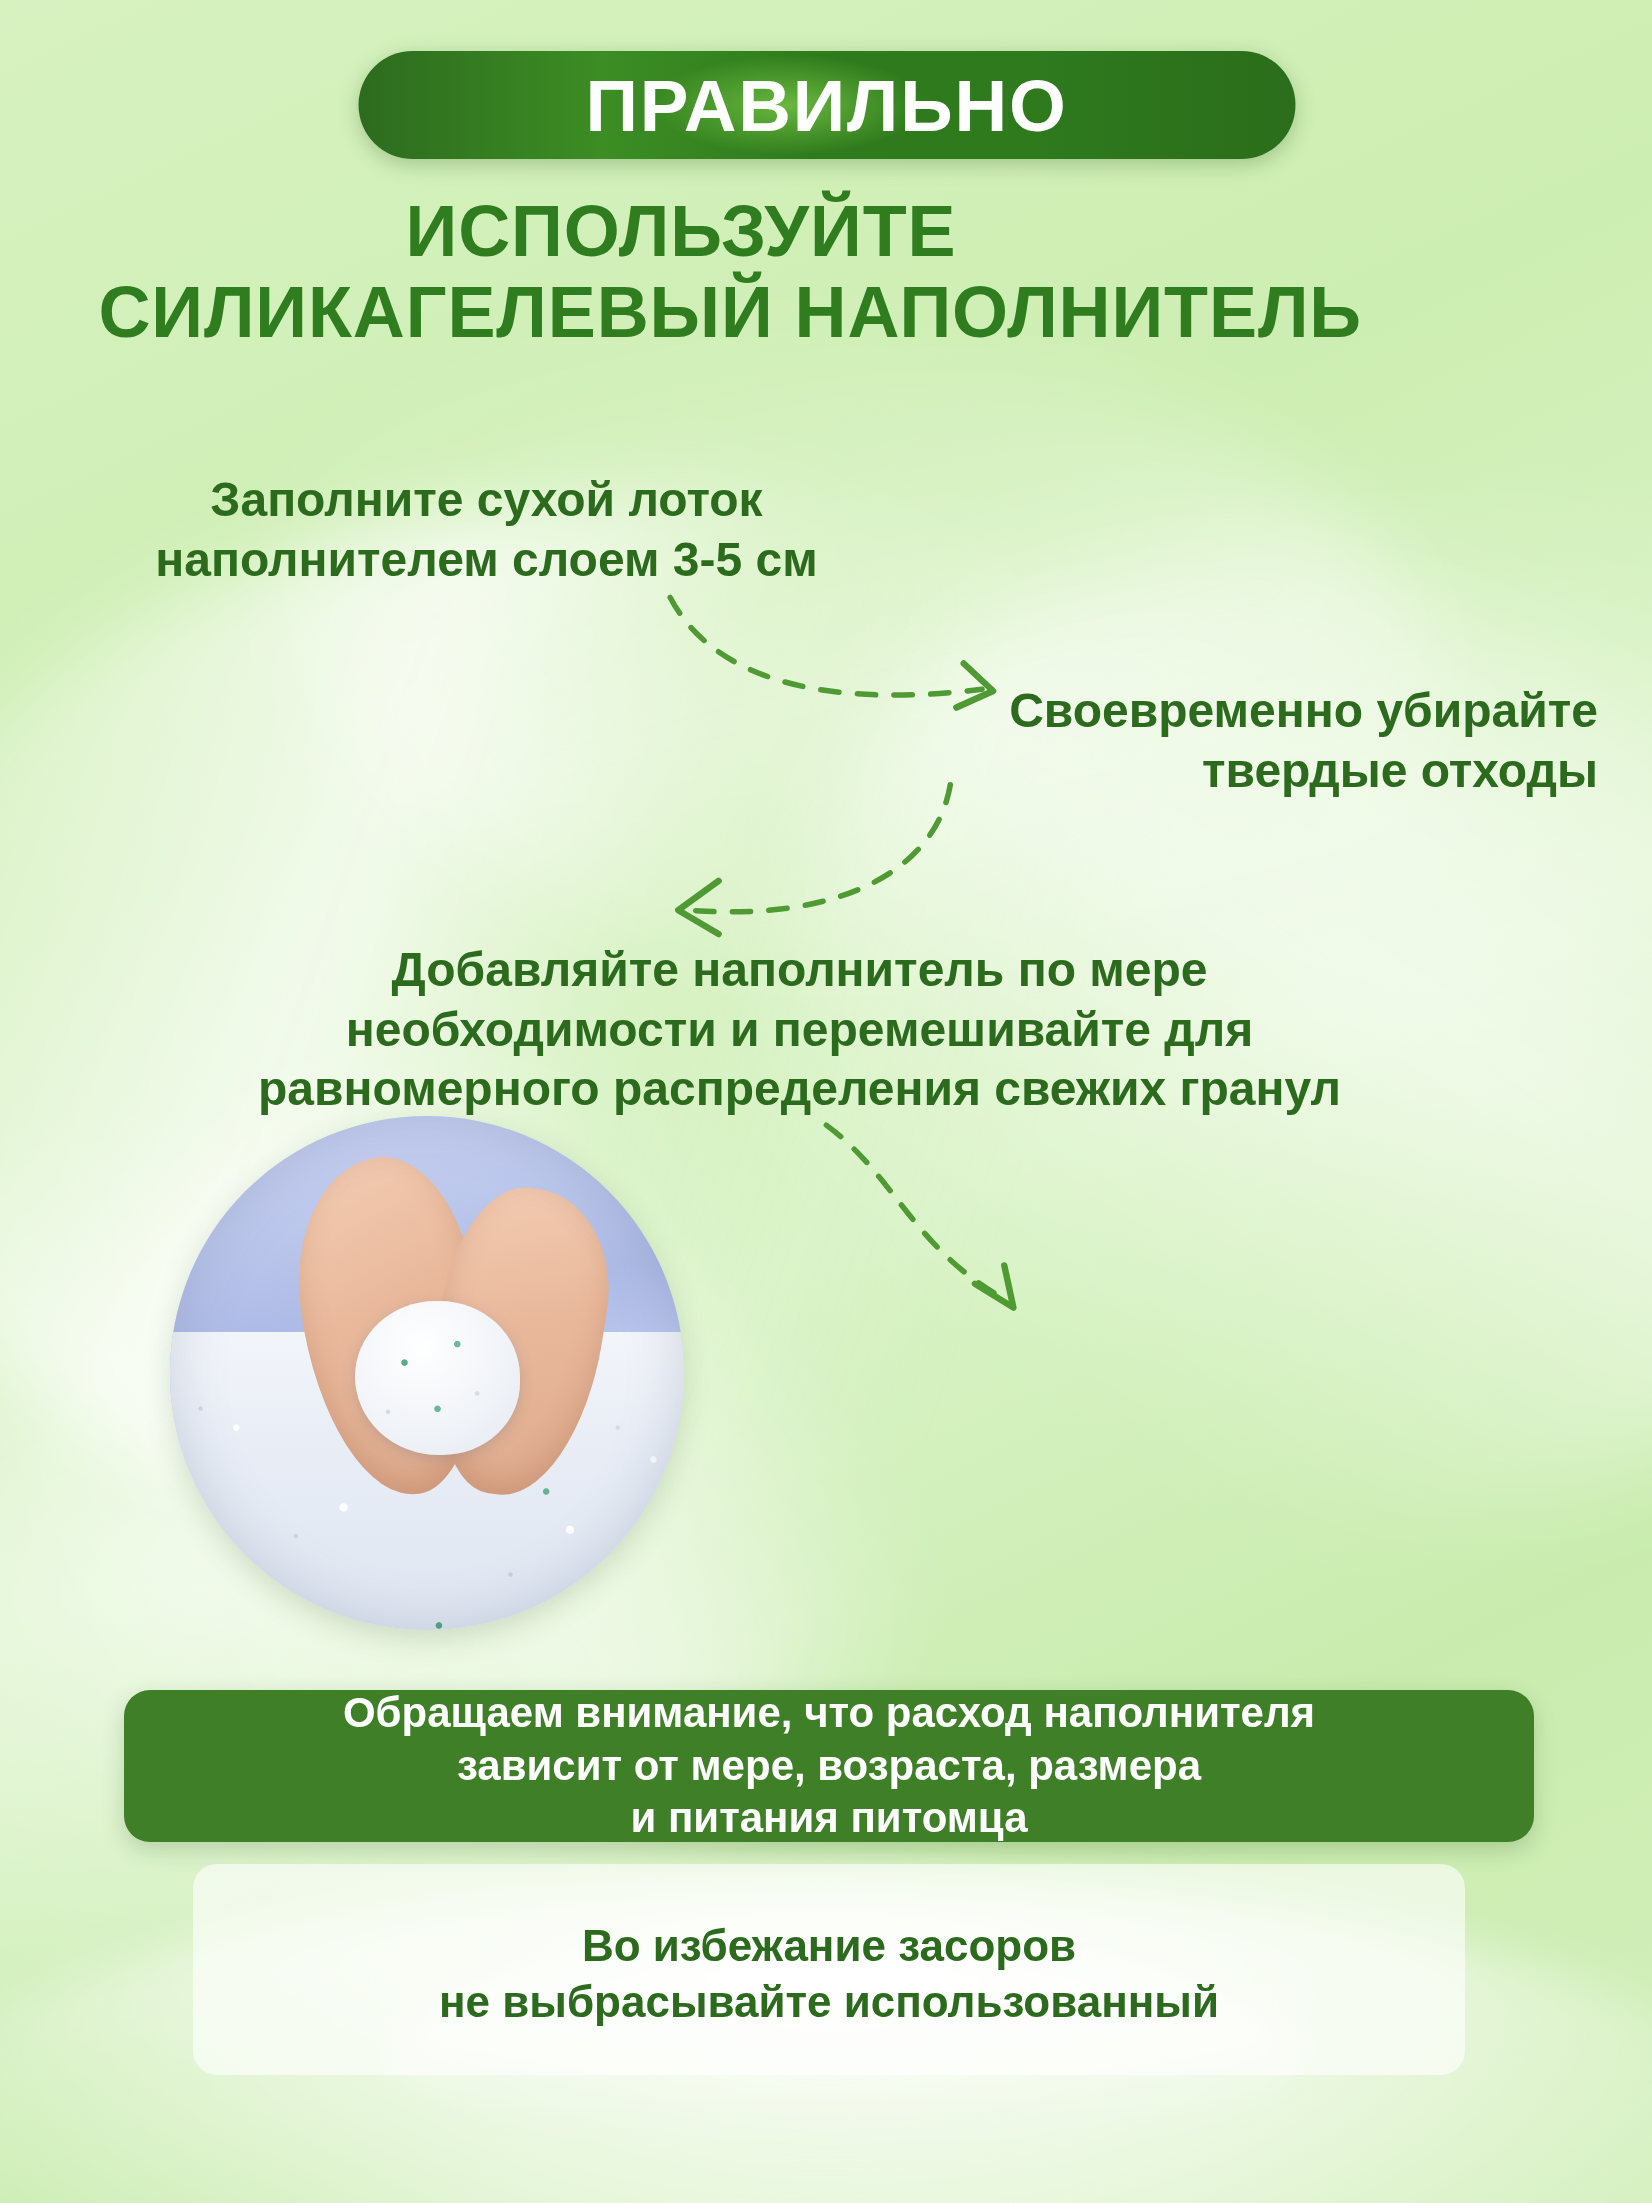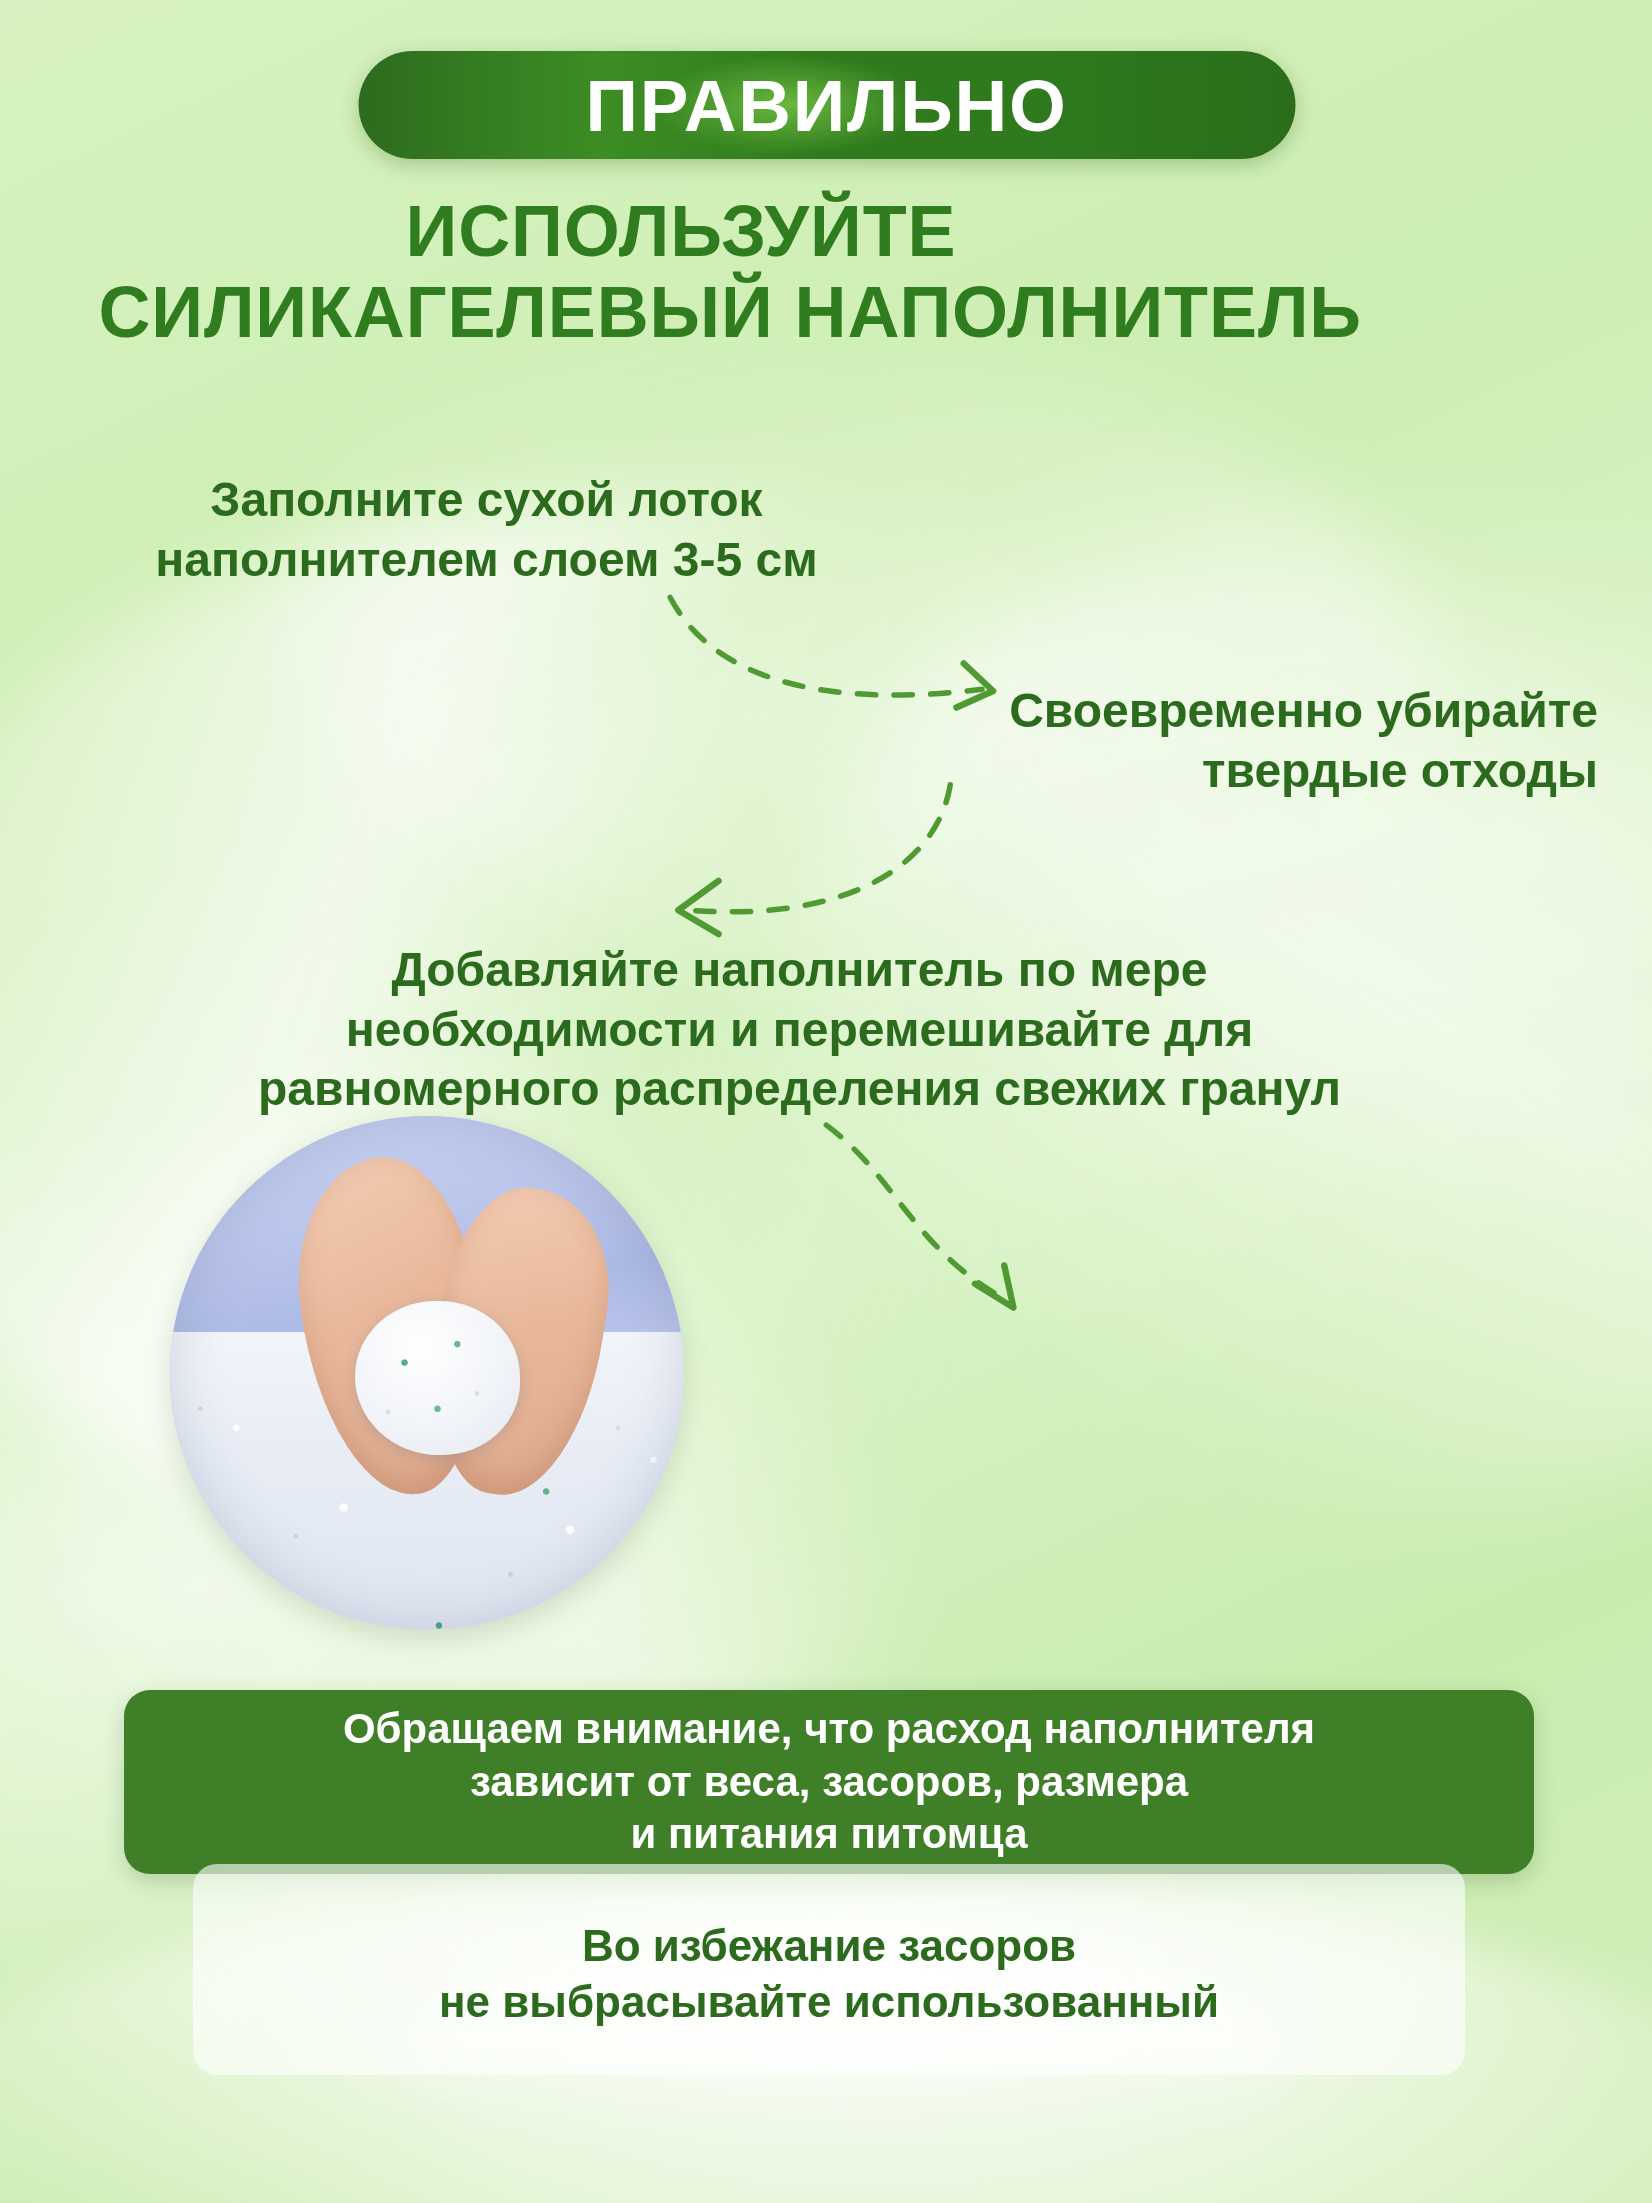--- a/index.html
+++ b/index.html
@@ -267,21 +267,21 @@
     border-radius: 50%;
     box-shadow: inset 0 0 55px rgba(80,100,130,0.22);
   }
 
   
   .note-dark {
     position: absolute;
     left: 124px;
     top: 1690px;
     width: 1410px;
-    height: 184px;
+    height: 152px;
     border-radius: 26px;
     background: #3f7f28;
     display: flex;
     align-items: center;
     justify-content: center;
     box-shadow: 0 7.3px 22px rgba(50,90,30,0.22);
   }
   .note-dark-text {
     color: #ffffff;
     font-size: 42px;
@@ -370,21 +370,21 @@
     <div class="litter"></div>
     <div class="hand-l"></div>
     <div class="hand-r"></div>
     <div class="mound"></div>
     <div class="vignette"></div>
   </div>
 
   <div class="note-dark">
     <div class="note-dark-text">
       <div>Обращаем внимание, что расход наполнителя</div>
-      <div>зависит от веса, засоров, размера</div>
+      <div>зависит от мере, возраста, размера</div>
       <div>и питания питомца</div>
     </div>
   </div>
 
   <div class="note-light">
     <div class="note-light-text">
       <div>Во избежание засоров</div>
       <div>не выбрасывайте использованный</div>
     </div>
   </div>

